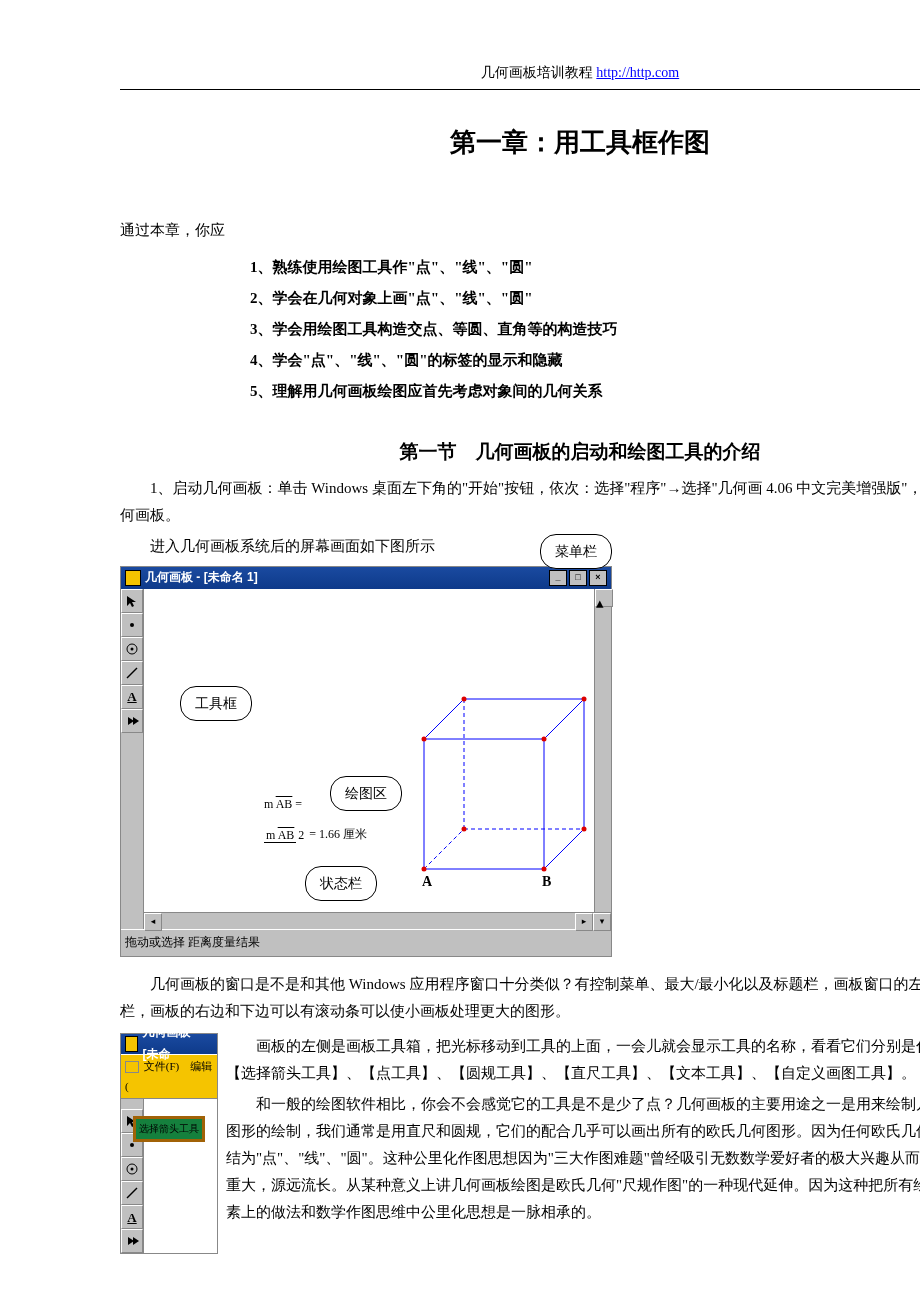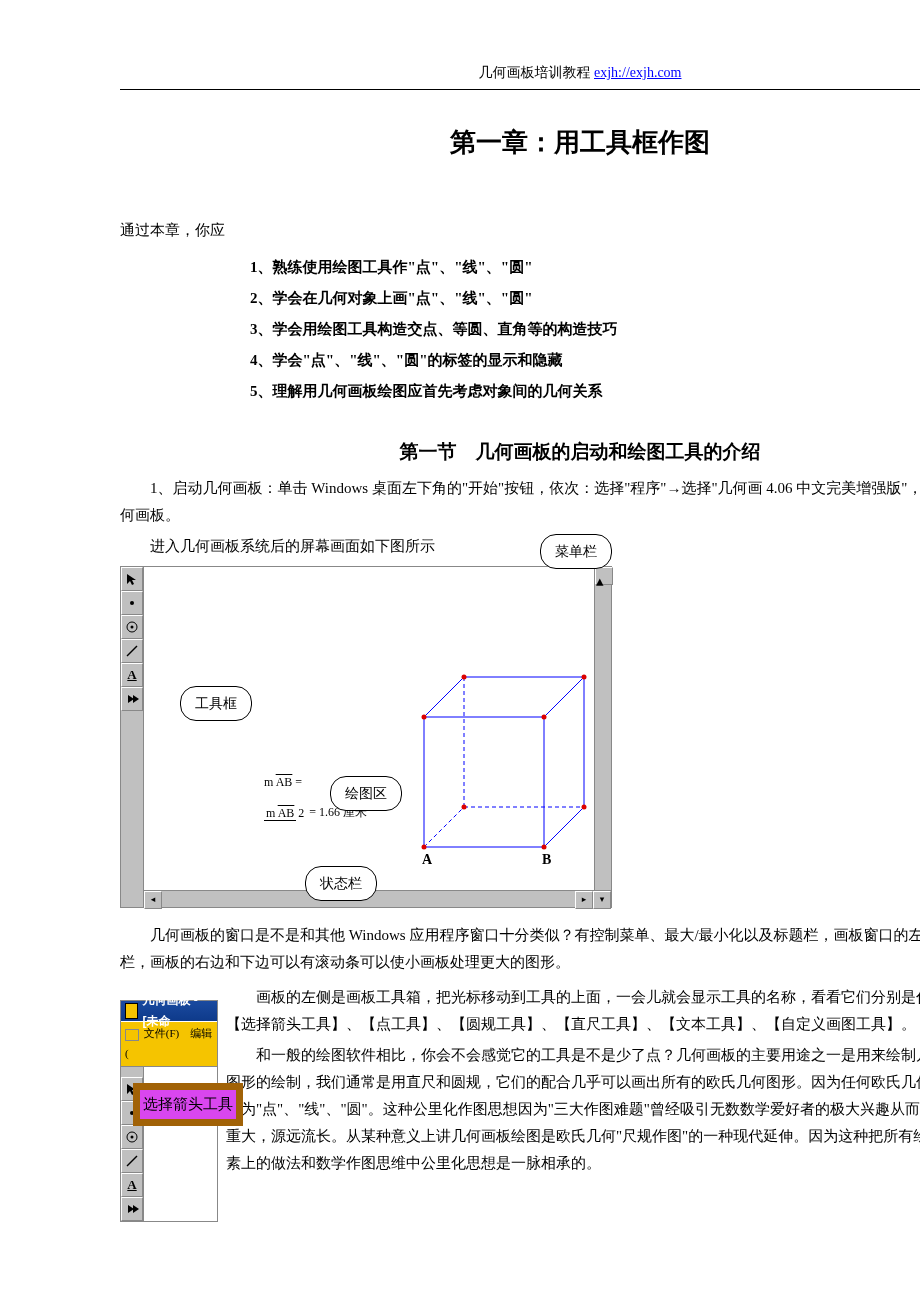--- a/index.html
+++ b/index.html
@@ -39,31 +39,31 @@
 .co-canvas{top:210px;left:210px}
 .co-status{top:300px;left:185px}
 .measure{position:absolute;font-family:"Times New Roman",serif;font-size:12px;left:120px}
 .m1{top:205px}
 .m2{top:235px}
 .overline{text-decoration:overline}
 .frac{display:inline-block;text-align:left;vertical-align:middle}
 .frac .num{border-bottom:1px solid #000;padding:0 2px}
 .frac .den{padding:0 2px}
 .cube{position:absolute;left:270px;top:100px}
-.small-window{float:left;width:96px;border:1px solid #888;margin-right:8px;margin-top:20px;font-size:11px}
+.small-window{float:left;width:96px;border:1px solid #888;margin-right:8px;margin-top:4px;font-size:11px}
 .wrapped-text p{text-indent:2em;margin:4px 0}
-.tooltip{position:absolute;background:#d946ef;border:7px solid #a16207;font-size:15px;padding:1px 3px;left:12px;top:82px;white-space:nowrap}
+.tooltip{position:absolute;background:#15803d;border:3px solid #a16207;font-size:10px;padding:1px 3px;left:12px;top:82px;white-space:nowrap}
 </style>
 </head>
 <body>
 
 <div class="page">
   <div class="header-line">
     <span>几何画板培训教程</span>
-    <a>exjh://exjh.com</a>
+    <a>http://http.com</a>
   </div>
 
   <h1 class="chapter">第一章：用工具框作图</h1>
 
   <div class="intro">通过本章，你应</div>
   <div class="objectives">
     <div>1、熟练使用绘图工具作"点"、"线"、"圆"</div>
     <div>2、学会在几何对象上画"点"、"线"、"圆"</div>
     <div>3、学会用绘图工具构造交点、等圆、直角等的构造技巧</div>
     <div>4、学会"点"、"线"、"圆"的标签的显示和隐藏</div>
@@ -71,20 +71,28 @@
   </div>
 
   <h2 class="section">第一节　几何画板的启动和绘图工具的介绍</h2>
   <p class="body">1、启动几何画板：单击 Windows 桌面左下角的"开始"按钮，依次：选择"程序"→选择"几何画 4.06 中文完美增强版"，单击即可启动几何画板。</p>
   <p class="body" style="text-indent:2em">进入几何画板系统后的屏幕画面如下图所示</p>
 
   <div style="position:relative">
     <div class="callout co-menu">菜单栏</div>
 
     <div class="app-window">
+      <div class="titlebar">
+        <div class="icon-box"></div>
+        <span>几何画板 - [未命名 1]</span>
+        <div class="spacer"></div>
+        <div class="wbtn">_</div>
+        <div class="wbtn">□</div>
+        <div class="wbtn">×</div>
+      </div>
       <div class="content-area">
         <div class="toolbox">
           <div class="tool">
               <svg viewBox="0 0 14 14">
                 <path d="M2 2 L2 12 L5 9 L7 13 L9 12 L7 8 L11 8 Z" fill="#000"></path>
               </svg>
             </div>
           <div class="tool">
               <svg viewBox="0 0 14 14">
                 <circle cx="7" cy="7" r="2" fill="#000"></circle>
@@ -146,20 +154,21 @@
               </div>
           </div>
           <div class="hscroll">
             <div class="btn">◂</div>
             <div class="track"></div>
             <div class="btn">▸</div>
             <div class="btn">▾</div>
           </div>
         </div>
       </div>
+      <div class="statusbar">拖动或选择 距离度量结果</div>
     </div>
     <div class="callout co-toolbox">工具框</div>
     <div class="callout co-canvas">绘图区</div>
     <div class="callout co-status">状态栏</div>
   </div>
 
   <p class="body" style="margin-top:14px">几何画板的窗口是不是和其他 Windows 应用程序窗口十分类似？有控制菜单、最大/最小化以及标题栏，画板窗口的左侧是画板工具栏，画板的右边和下边可以有滚动条可以使小画板处理更大的图形。</p>
 
   <div class="wrapped-text" style="overflow:hidden">
     <div class="small-window" style="position:relative">

